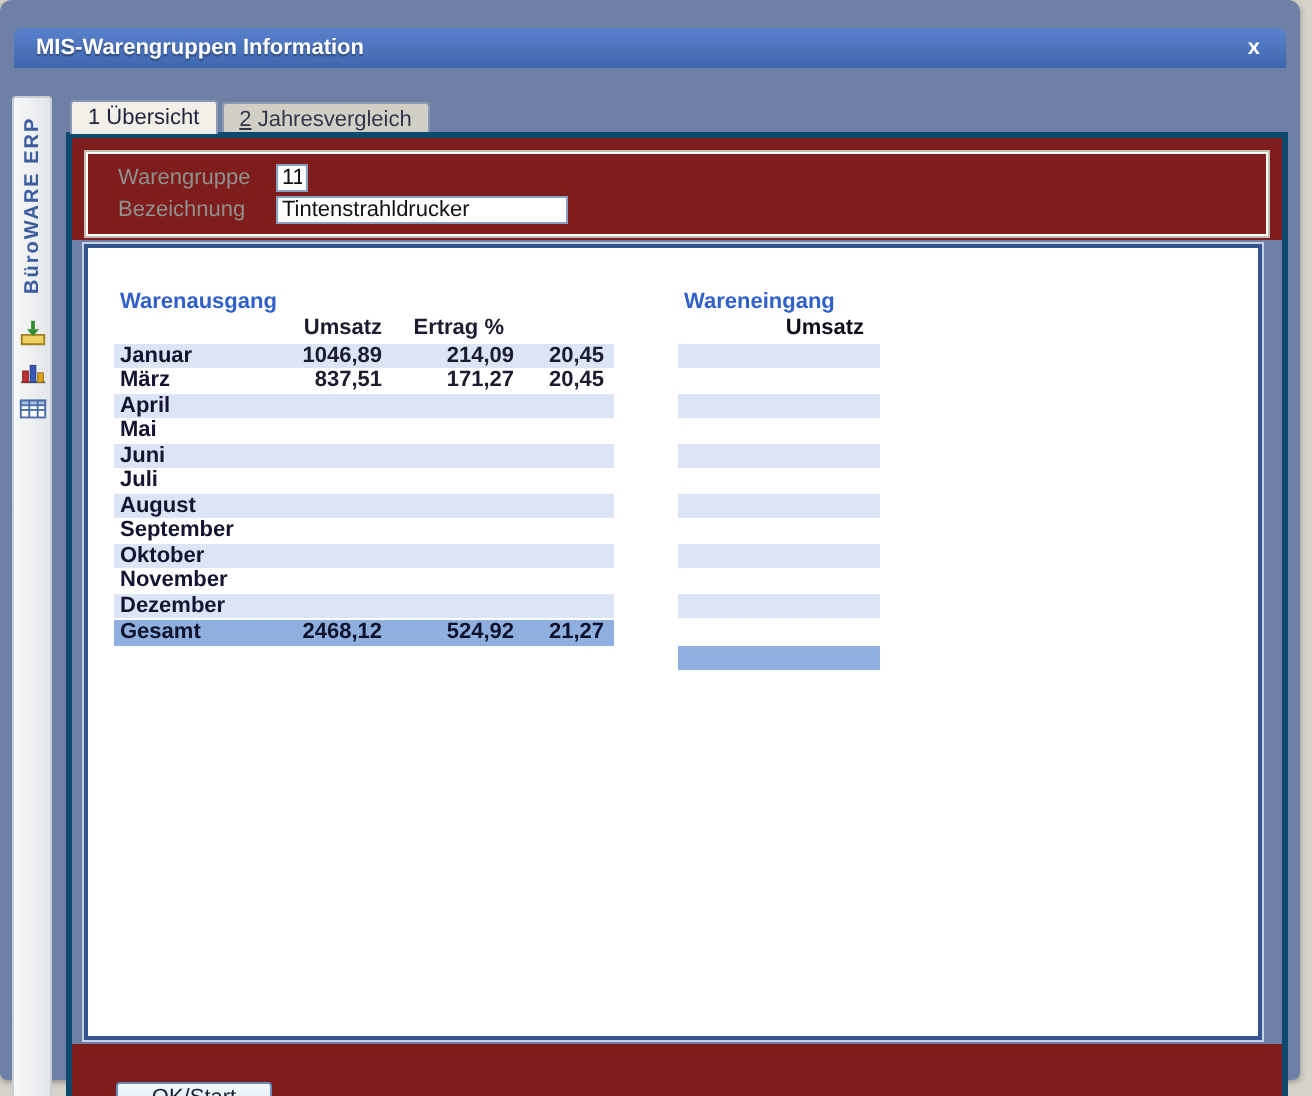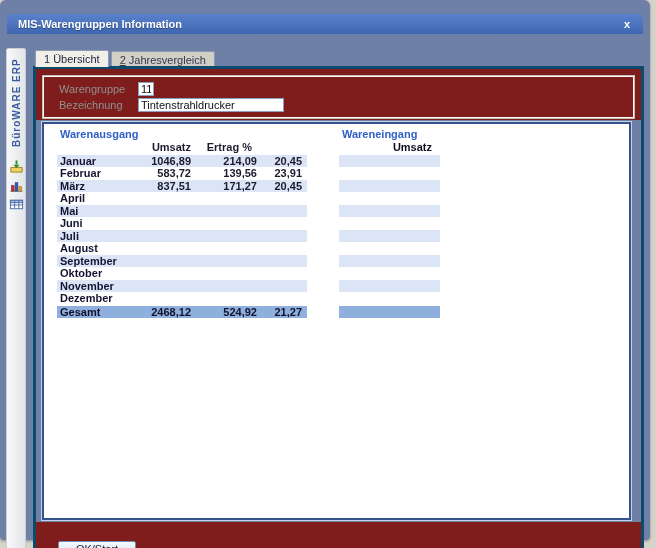--- a/index.html
+++ b/index.html
@@ -57,21 +57,21 @@
                  font-family:"Liberation Sans",sans-serif; font-size:11px;
                  padding:0 2px; color:#111; }
   .w-small { width:16px; }
   .w-large { width:146px; }
 
   
   .slateband { margin-top:1px; background:#6e80a6; padding:2px 10px 2px 6px; }
   .datapanel { background:#fff; height:398px; border:2px solid #35548f;
                box-shadow:0 0 0 1px #c6d0e4; overflow:hidden; }
 
-  .tables { display:flex; gap:32px; padding:4px 0 0 13px; }
+  .tables { display:flex; gap:32px; padding:21px 0 0 13px; }
   .col-title { font-size:11px; font-weight:bold; color:#3060c8; height:13px;
                margin-left:3px; }
   .wa-col { width:250px; }
   .we-col { width:101px; }
 
   .wa-head, .wa-row { display:grid; grid-template-columns:72px 62px 66px 50px;
                       height:12.5px; line-height:12.5px; font-size:11px; }
   .wa-head { font-weight:bold; color:#0e0e1e; margin-bottom:1px; }
   .c-month { padding-left:3px; font-weight:bold; color:#141432; }
   .c-num { text-align:right; font-weight:bold; color:#1c1c30; }
@@ -171,26 +171,20 @@
                     <span class="c-num c-pct">Ertrag %</span>
                   </div>
                   <div class="wa-rows">
                     <div class="wa-row">
                       <span class="c-month">Januar</span>
                       <span class="c-num">1046,89</span>
                       <span class="c-num">214,09</span>
                       <span class="c-num c-pct">20,45</span>
                     </div>
                     <div class="wa-row">
-                      <span class="c-month">Februar</span>
-                      <span class="c-num">583,72</span>
-                      <span class="c-num">139,56</span>
-                      <span class="c-num c-pct">23,91</span>
-                    </div>
-                    <div class="wa-row">
                       <span class="c-month">März</span>
                       <span class="c-num">837,51</span>
                       <span class="c-num">171,27</span>
                       <span class="c-num c-pct">20,45</span>
                     </div>
                     <div class="wa-row">
                       <span class="c-month">April</span>
                       <span class="c-num"></span>
                       <span class="c-num"></span>
                       <span class="c-num c-pct"></span>

